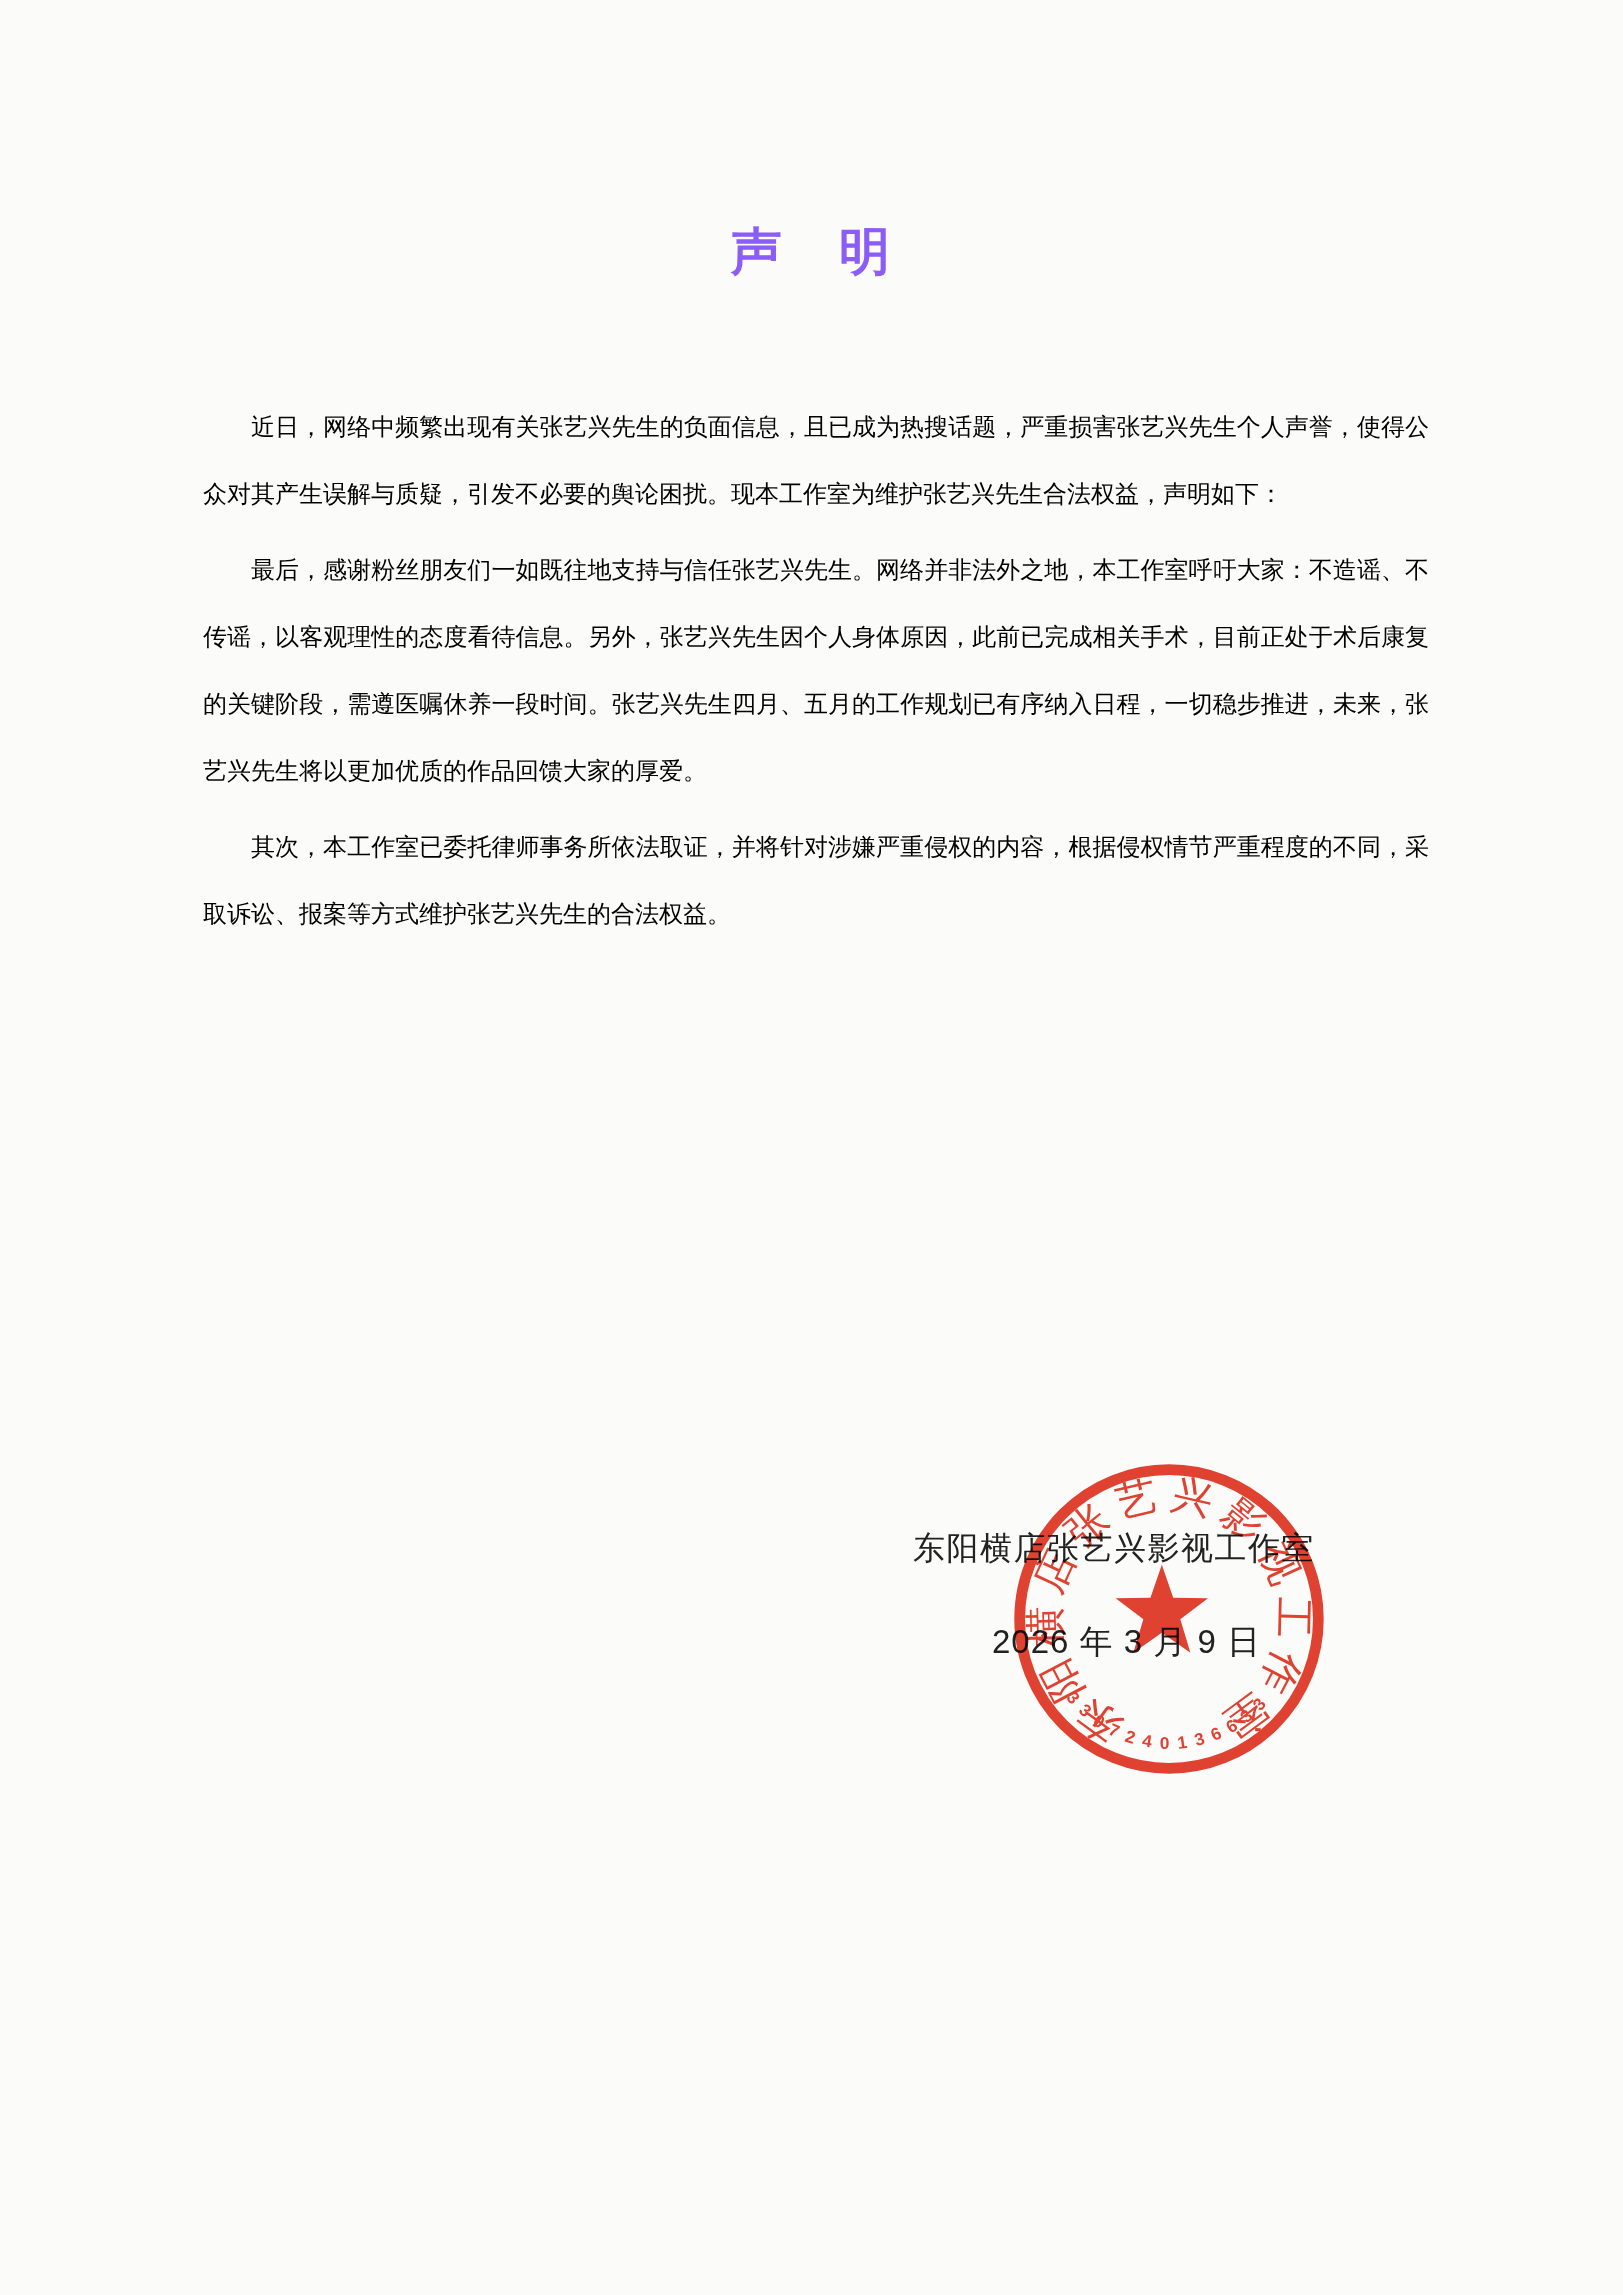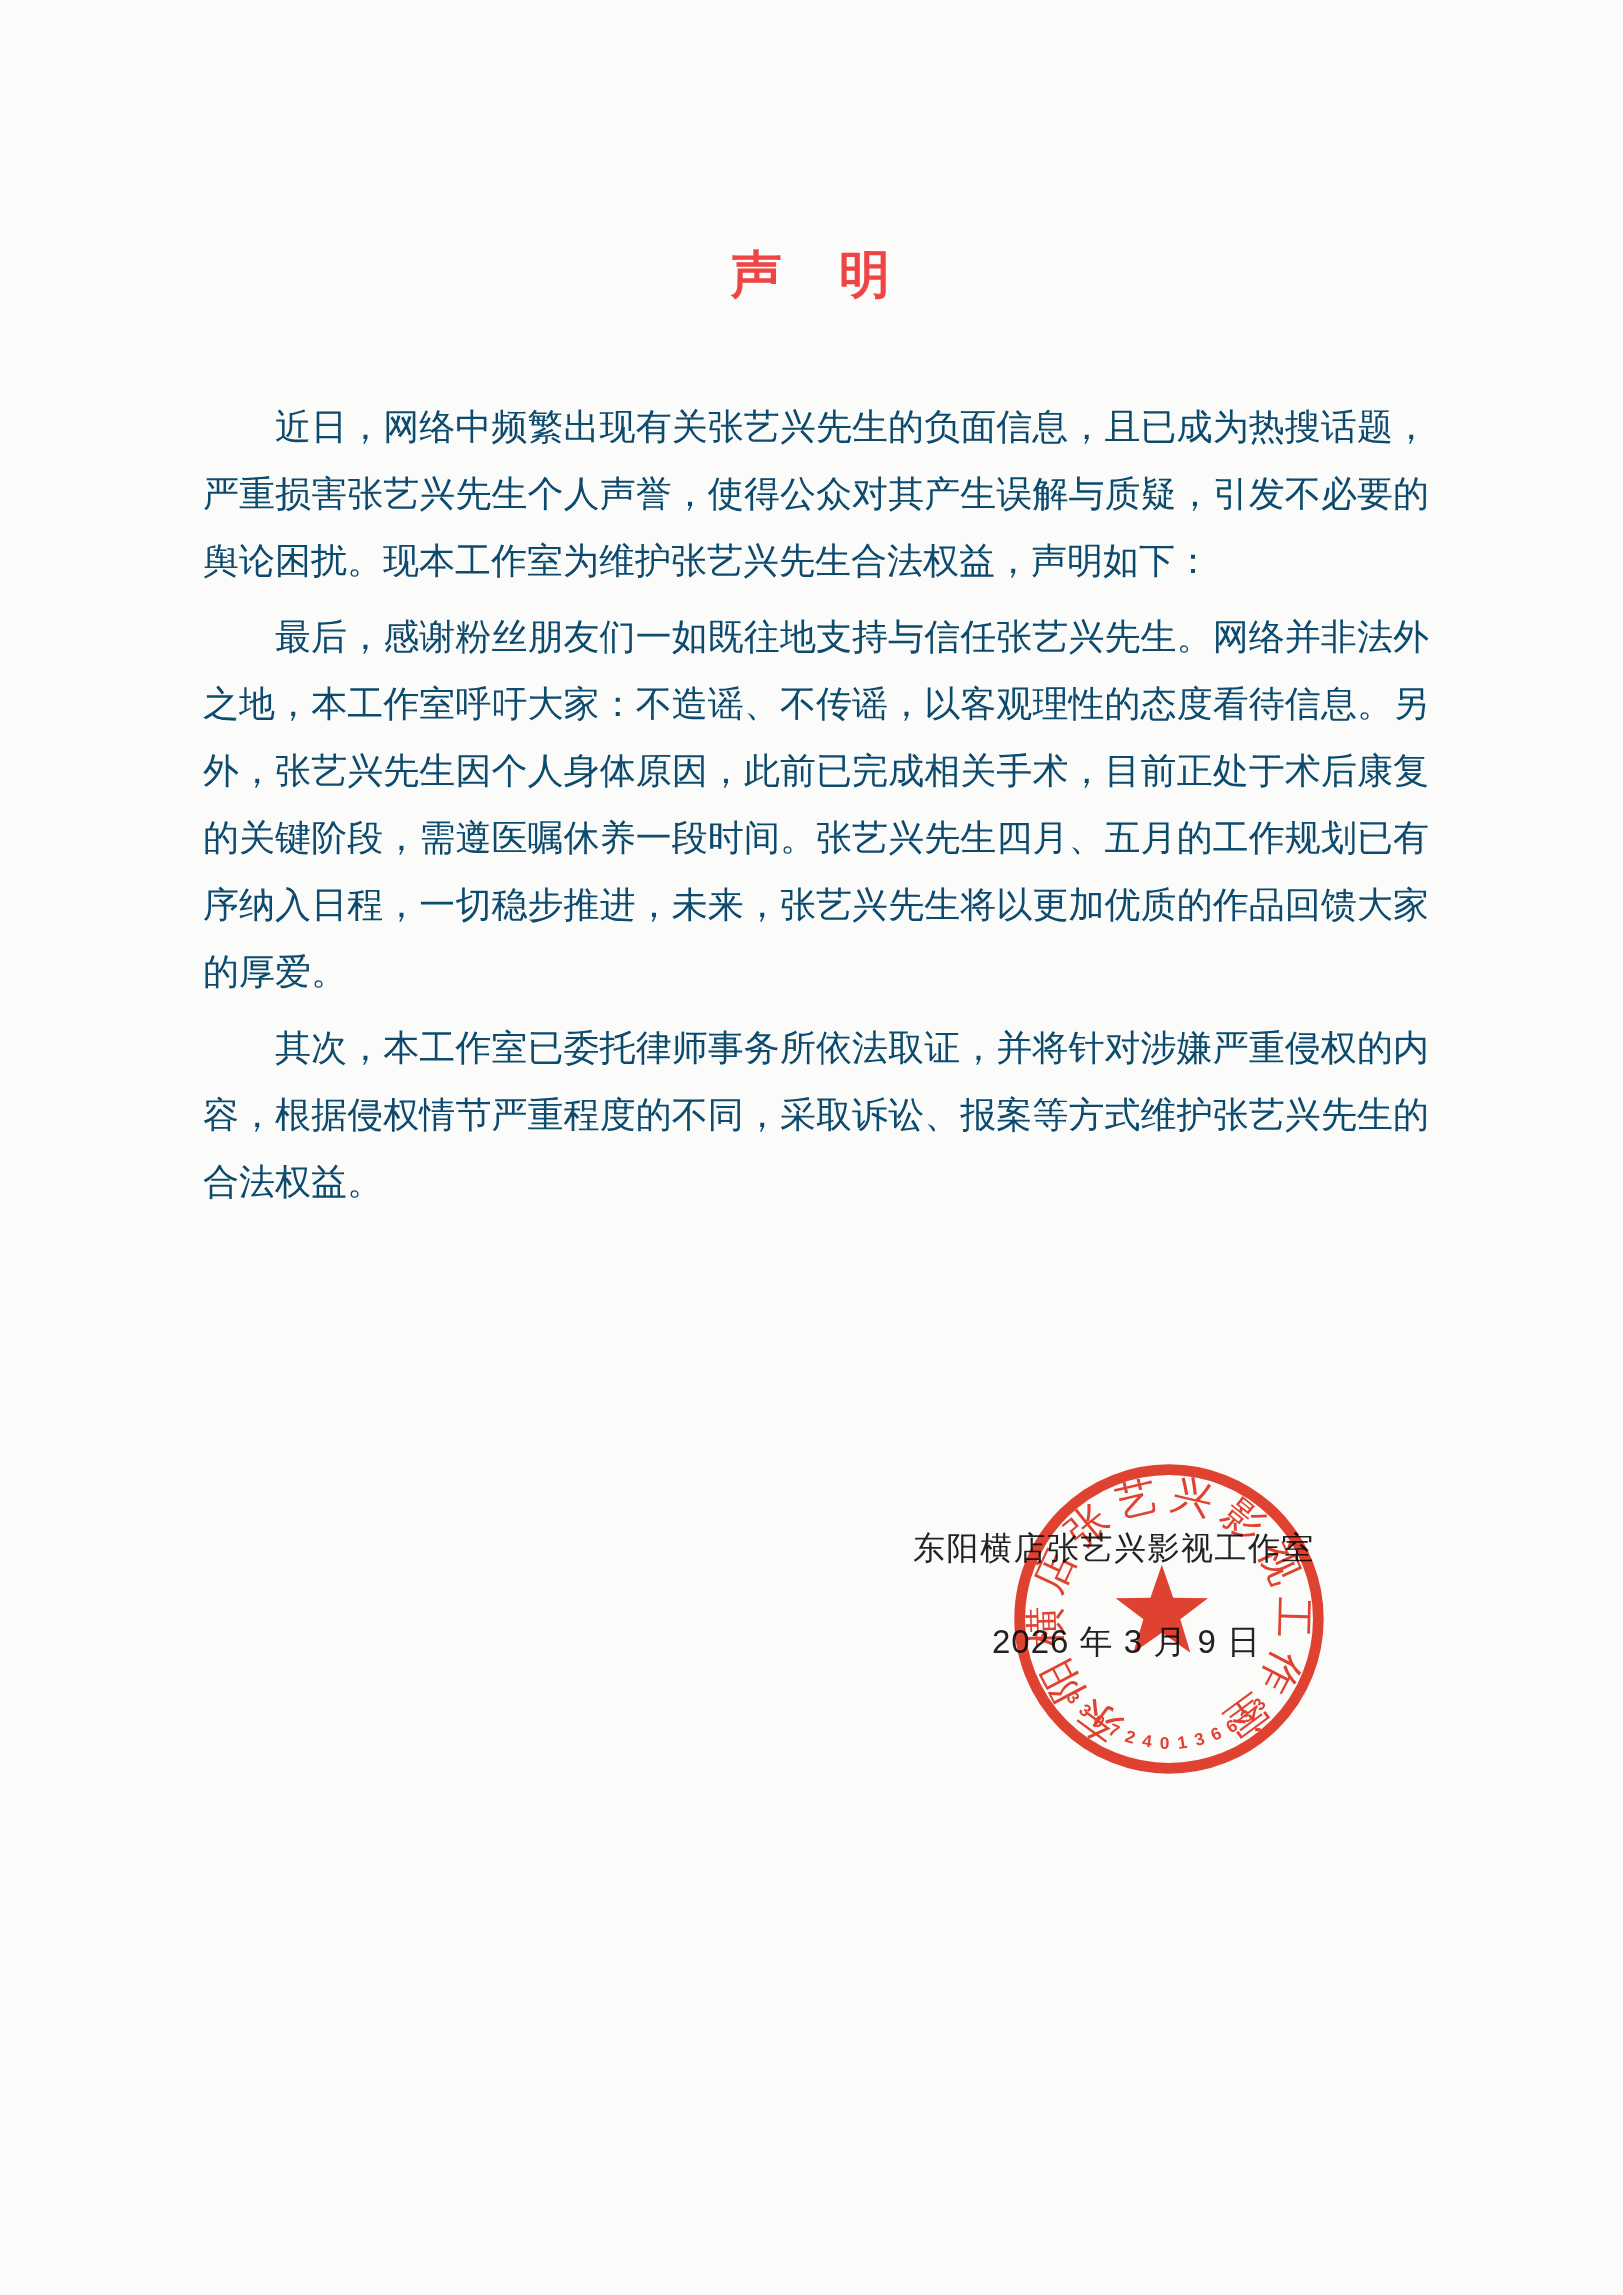--- a/index.html
+++ b/index.html
@@ -19,32 +19,31 @@
   }
   .doc-title {
     position: absolute;
     top: 218px;
     left: 0;
     width: 100%;
     text-align: center;
     font-size: 51px;
     font-weight: 700;
     letter-spacing: 3.1px;
-    color: #ef4444;
-    margin-top: 23px;
+    color: #8b5cf6;
   }
   .doc-body {
     position: absolute;
     top: 393px;
     left: 203px;
     width: 1226px;
-    font-size: 36px;
+    font-size: 24px;
     line-height: 67px;
     text-align: justify;
-    color: #0c4a6e;
+    color: #000000;
   }
   .doc-body p {
     margin: 0 0 9.2px 0;
     text-indent: 2em;
   }
   .signature-line {
     position: absolute;
     top: 1527px;
     left: 913px;
     font-size: 32px;

